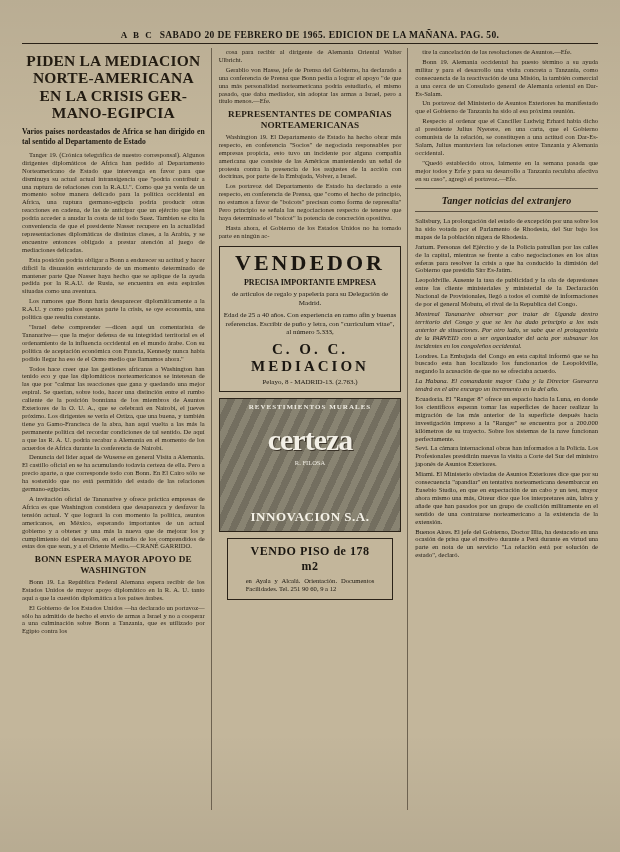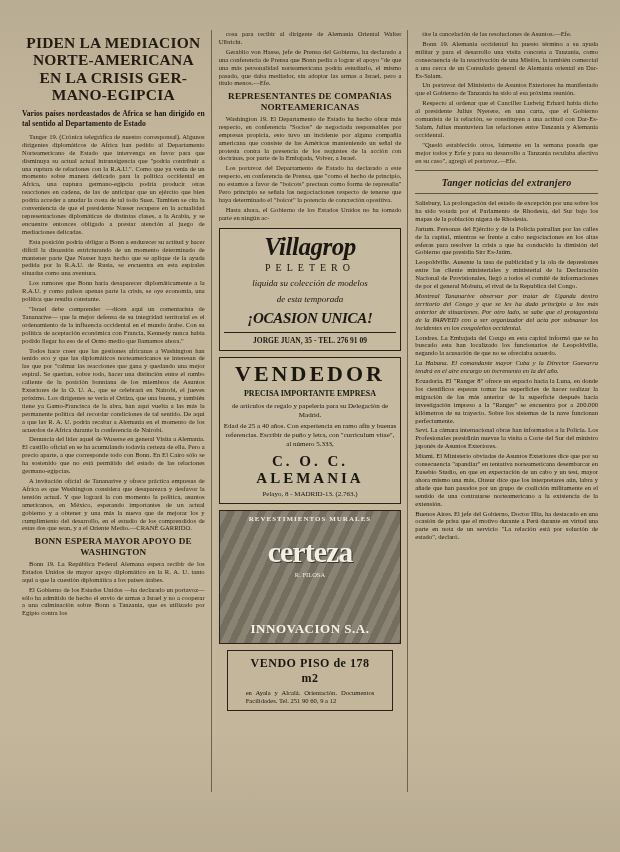--- a/index.html
+++ b/index.html
@@ -56,20 +56,24 @@
   .hl.ex{font-size:10px;font-weight:bold;text-align:center;margin:6px 0 4px;line-height:1.15;}
   .smallcap{font-size:6.6px;line-height:1.2;text-align:justify;margin:0 0 2px;}
   .ital{font-style:italic;}
 </style>
 </head>
 <body>
 
 <div class="page">
   <div class="sheet">
 
+    <div class="masthead">
+      <span class="abc">A B C</span>
+      <span class="mh-text">SABADO 20 DE FEBRERO DE 1965. EDICION DE LA MAÑANA. PAG. 50.</span>
+    </div>
 
     <div class="cols">
 
       <div class="col c1">
         <div class="hl big">PIDEN LA MEDIACION NORTE-AMERICANA EN LA CRISIS GER-MANO-EGIPCIA</div>
         <div class="lead">Varios países nordeastados de Africa se han dirigido en tal sentido al Departamento de Estado</div>
         <p class="body">Tanger 19. (Crónica telegráfica de nuestro corresponsal). Algunos dirigentes diplomáticos de Africa han pedido al Departamento Norteamericano de Estado que intervenga en favor para que disminuya su actual actual intransigencia que "podría contribuir a una ruptura de relaciones con la R.A.U.". Como que ya venía de un momento sobre manera delicado para la política occidental en Africa, una ruptura germano-egipcia podría producir otras reacciones en cadena, de las de anticipar que un ejército que bien podría acceder a anudar la costa de tal todo Suez. Tambien se cita la conveniencia de que el presidente Nasser recupere en la actualidad representaciones diplomáticas de distintas clases, a la Arabia, y se encuentre entonces obligado a prestar atención al juego de mediaciones delicadas.</p>
         <p class="body">Esta posición podría obligar a Bonn a endurecer su actitud y hacer difícil la disuasión estricturando de un momento determinado de mantener parte Que Nasser haya hecho que se aplique de la ayuda pedida por la R.A.U. de Rusia, se encuentra en esta espirales situadas como una aventura.</p>
         <p class="body">Los rumores que Bonn haría desaparecer diplomáticamente a la R.A.U. y como pulsos apenas parte la crisis, se oye economía, una política que resulta constante.</p>
         <p class="body">"Israel debe comprender —dicen aquí un comentarista de Tananarive— que la mejor defensa de su integridad territorial es el ordenamiento de la influencia occidental en el mundo árabe. Con su política de aceptación económica con Francia, Kennedy nunca había podido llegar ha eso de el Ormo medio que llamamos ahora."</p>
@@ -82,35 +86,27 @@
       </div>
 
       <div class="col c2">
         <p class="body">cosa para recibir al dirigente de Alemania Oriental Walter Ulbricht.</p>
         <p class="body">Gerablio von Hasse, jefe de Prensa del Gobierno, ha declarado a una conferencia de Prensa que Bonn pedía a lograr el apoyo "de que una más personalidad norteamericana podría estudiarlo, el mismo pasado, que daba mediador, sin adoptar las armas a Israel, pero a título menos.—Efe.</p>
         <div class="hl sm">REPRESENTANTES DE COMPAÑIAS NORTEAMERICANAS</div>
         <p class="body">Washington 19. El Departamento de Estado ha hecho obrar más respecto, en conferencia "Socios" de negociada responsables por empresas propicia, esto tuvo un incidente por alguna compañía americana que consiste de las Américas manteniendo un señal de protesta contra la presencia de los reajustes de la acción con doctrinas, por parte de la Embajada, Volver, a Israel.</p>
         <p class="body">Los portavoz del Departamento de Estado ha declarado a este respecto, en conferencia de Prensa, que "como el hecho de principio, no estamos a favor de "boicots" precisan como forma de represalia" Pero principio se señala las negociaciones respecto de tenerse que haya determinado el "boicot" la potencia de concreción opositiva.</p>
         <p class="body">Hasta ahora, el Gobierno de los Estados Unidos no ha tomado parte en ningún ac-</p>
 
-        <div class="ad">
-          <div class="ad-villagrop">Villagrop</div>
-          <div class="ad-sub">PELETERO</div>
-          <div class="ad-line">liquida su colección de modelos</div>
-          <div class="ad-line">de esta temporada</div>
-          <div class="ad-occ">¡OCASION UNICA!</div>
-          <div class="ad-addr">JORGE JUAN, 35 - TEL. 276 91 09</div>
-        </div>
 
         <div class="ad">
           <div class="ad-vend">VENDEDOR</div>
           <div class="ad-vend-sub">PRECISA IMPORTANTE EMPRESA</div>
           <div class="ad-vend-txt">de artículos de regalo y papelería para su Delegación de Madrid.</div>
           <div class="ad-vend-txt">Edad de 25 a 40 años. Con experiencia en ramo afín y buenas referencias. Escribir de puño y letra, con "curriculum vitae", al número 5.333,</div>
-          <div class="ad-cdc">C. O. C. ALEMANIA</div>
+          <div class="ad-cdc">C. O. C. MEDIACION</div>
           <div class="ad-cdc3">Pelayo, 8 - MADRID-13. (2.763.)</div>
         </div>
 
         <div class="colowall">
           <div class="stripes"></div>
           <div class="topline">REVESTIMIENTOS MURALES</div>
           <div class="word">certeza</div>
           <div class="brand">R. FILOSA</div>
           <div class="innov">INNOVACION S.A.</div>
         </div>

